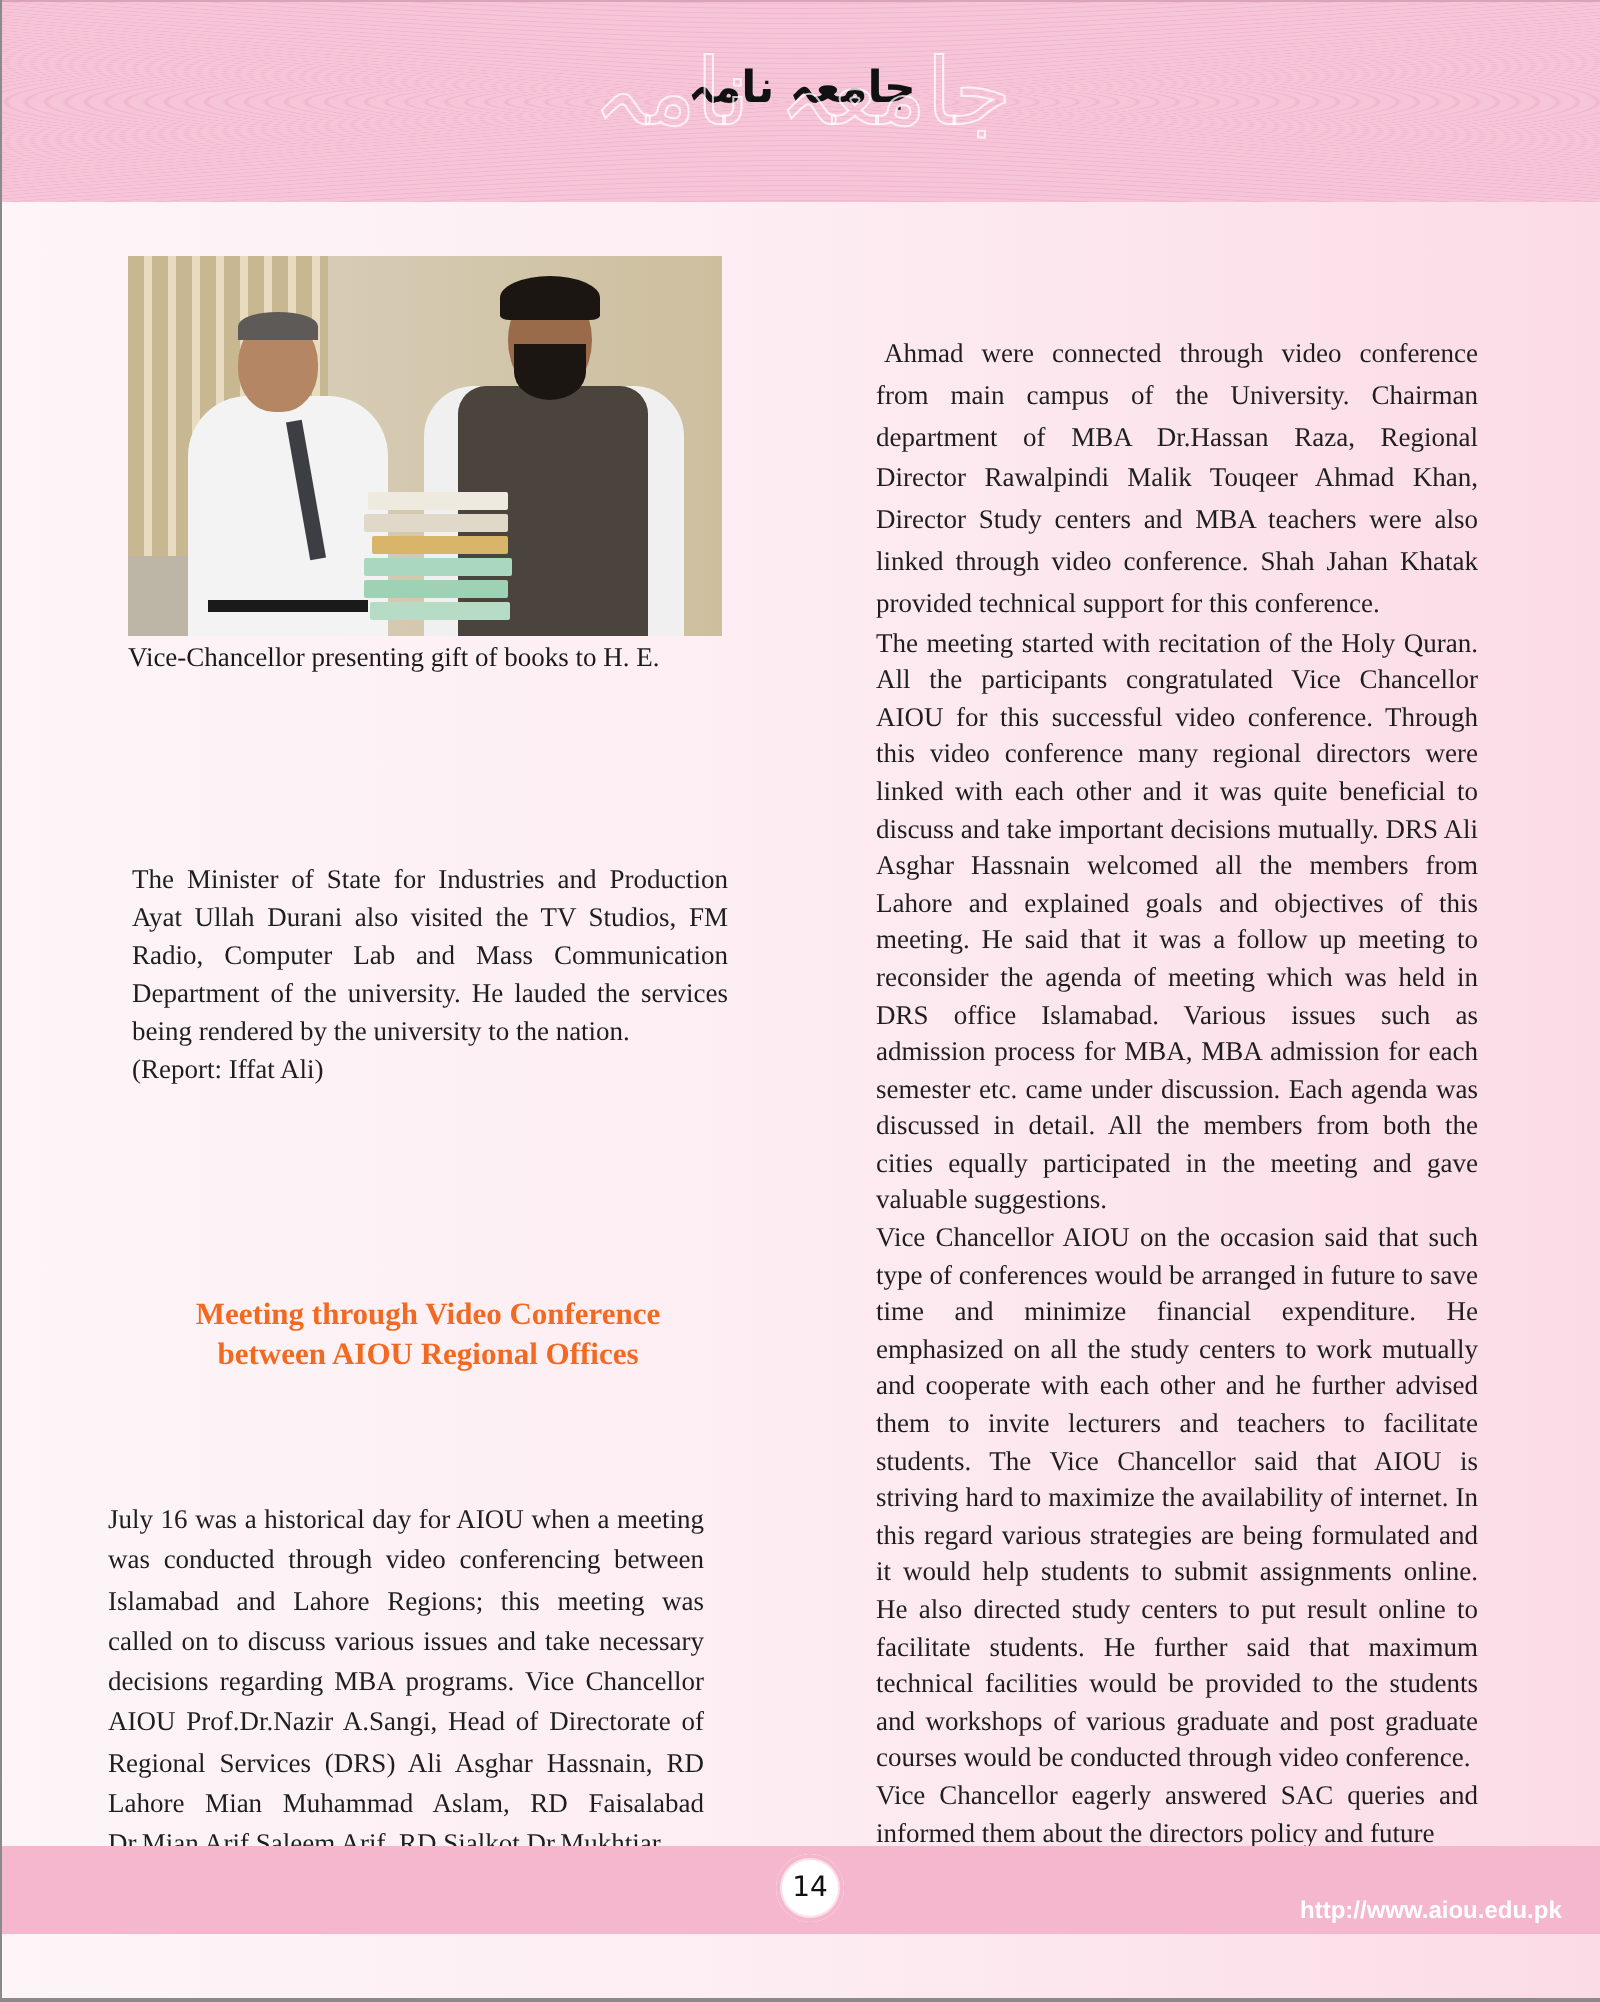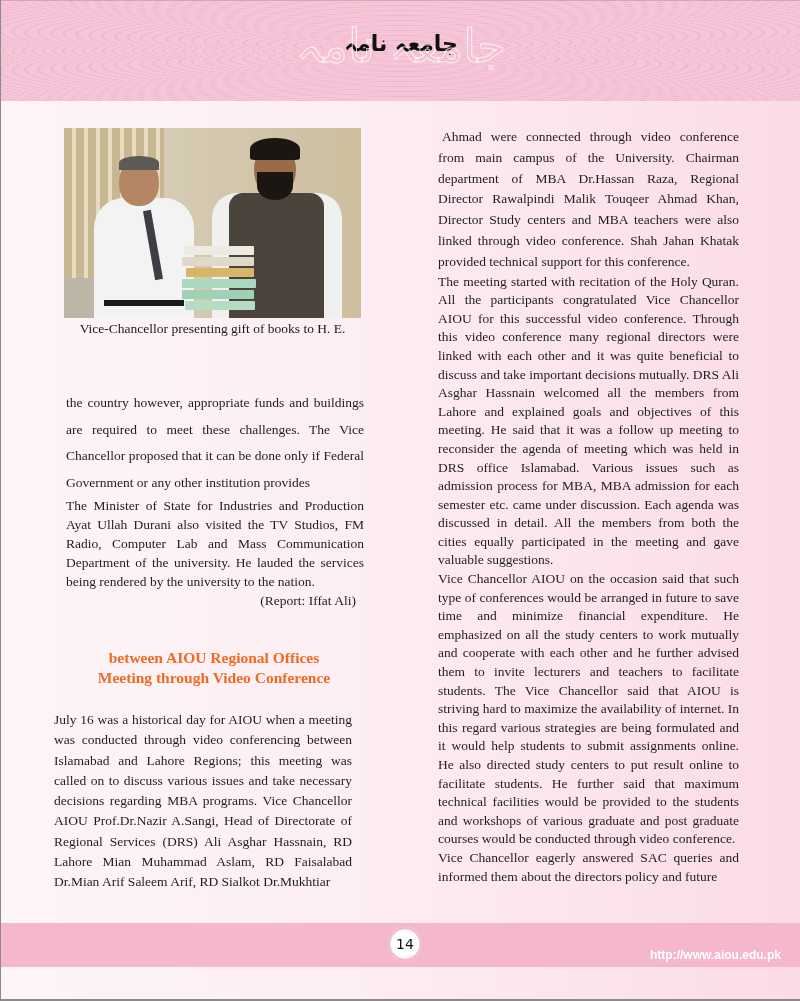--- a/index.html
+++ b/index.html
@@ -52,29 +52,29 @@
   .p1-belt { position:absolute; left:40px; top:172px; width:80px; height:6px; background:#1a1a1a; }
   .p2-vest { position:absolute; left:165px; top:65px; width:95px; height:125px; background:#4a443c; border-radius: 14px 14px 0 0; }
   .p2-shirt { position:absolute; left:148px; top:65px; width:130px; height:125px; background:#f0f0f0; border-radius: 25px 25px 0 0; z-index:0;}
   .p2-head { position:absolute; left:190px; top:14px; width:42px; height:56px; background:#9a6b4b; border-radius: 50%; z-index:2;}
   .p2-hair { position:absolute; left:186px; top:10px; width:50px; height:22px; background:#1c1612; border-radius: 50% 50% 10% 10%; z-index:3;}
   .p2-beard { position:absolute; left:193px; top:44px; width:36px; height:28px; background:#1c1612; border-radius: 0 0 50% 50%; z-index:3;}
   .books { position:absolute; left:118px; top:118px; width:75px; height:66px; z-index:4;}
   .books div { height: 9px; margin-bottom: 2px; border-radius: 1px; }
   .caption {
     position: absolute; left: 63px; top: 320px; width: 297px;
-    font-size: 13.5px; line-height: 18px; text-align: center; color: #1a1a1a;
+    font-size: 13.5px; line-height: 18px; color: #1a1a1a;
   }
-  .col { position: absolute; font-size: 13.5px; text-align: justify; color: #1e1e1e; }
+  .col { position: absolute; font-size: 13.5px; text-align: justify; color: #1e1e1e; margin-top: 40px; }
   .col p { margin: 0; }
   .left-top { left: 65px; top: 390px; width: 298px; }
   .left-top p.loose { line-height: 26.5px; }
   .left-top p.tight { line-height: 19px; }
   .spaced { letter-spacing: 4.6px; text-align-last: justify; }
-  .report { text-align: right; padding-right: 8px; line-height: 19px; }
+  .report { text-align: left; padding-right: 8px; line-height: 19px; }
   .heading {
     position: absolute; left: 63px; top: 648px; width: 300px;
     text-align: center; color: #f26a22; font-weight: bold; font-size: 15.5px; line-height: 20px;
   }
   .left-bottom { left: 53px; top: 710px; width: 298px; line-height: 20.3px; }
   .right { left: 437px; top: 127px; width: 301px; line-height: 18.6px; }
   .right p.first { line-height: 20.8px; }
   .footer-band {
     position: absolute; left: 0; top: 923px; width: 800px; height: 44px;
     background: #f5b7cd;
@@ -123,28 +123,27 @@
     <div style="background:#9fd2b5;width:72px"></div>
     <div style="background:#b7dcc6;width:70px;margin-left:3px"></div>
   </div>
 </div>
 
 <div class="caption">
   <div>Vice-Chancellor presenting gift of books to H. E.</div>
 </div>
 
 <div class="col left-top">
-  <p class="loose">the country however, appropriate funds and buildings are required to meet these challenges. The Vice Chancellor proposed that it can be done only if Federal Government or any other institution provides</p>
   <p class="tight">The Minister of State for Industries and Production Ayat Ullah Durani also visited the TV Studios, FM Radio, Computer Lab and Mass Communication Department of the university. He lauded the services being rendered by the university to the nation.</p>
   <p class="report">(Report:  Iffat Ali)</p>
 </div>
 
 <div class="heading">
+  <div>Meeting through Video Conference</div>
   <div>between AIOU Regional Offices</div>
-  <div>Meeting through Video Conference</div>
 </div>
 
 <div class="col left-bottom">
   <p>July 16 was a historical day for AIOU when a meeting was conducted through video conferencing between Islamabad and Lahore Regions; this meeting was called on to discuss various issues and take necessary decisions regarding MBA programs. Vice Chancellor AIOU Prof.Dr.Nazir A.Sangi, Head of Directorate of Regional Services (DRS) Ali Asghar Hassnain, RD Lahore Mian Muhammad Aslam, RD Faisalabad Dr.Mian Arif Saleem Arif, RD Sialkot Dr.Mukhtiar</p>
 </div>
 
 <div class="col right">
   <p class="first" style="text-indent:4px">Ahmad were connected through video conference from main campus of the University. Chairman department of MBA Dr.Hassan Raza, Regional Director Rawalpindi Malik Touqeer Ahmad Khan, Director Study centers and MBA teachers were also linked through video conference. Shah Jahan Khatak provided technical support for this conference.</p>
   <p>The meeting started with recitation of the Holy Quran. All the participants congratulated Vice Chancellor AIOU for this successful video conference. Through this video conference many regional directors were linked with each other and it was quite beneficial to discuss and take important decisions mutually. DRS Ali Asghar Hassnain welcomed all the members from Lahore and explained goals and objectives of this meeting. He said that it was a follow up meeting to reconsider the agenda of meeting which was held in DRS office Islamabad. Various issues such as admission process for MBA, MBA admission for each semester etc. came under discussion. Each agenda was discussed in detail. All the members from both the cities equally participated in the meeting and gave valuable suggestions.</p>
   <p>Vice Chancellor AIOU on the occasion said that such type of conferences would be arranged in future to save time and minimize financial expenditure. He emphasized on all the study centers to work mutually and cooperate with each other and he further advised them to invite lecturers and teachers to facilitate students. The Vice Chancellor said that AIOU is striving hard to maximize the availability of internet. In this regard various strategies are being formulated and it would help students to submit assignments online. He also directed study centers to put result online to facilitate students. He further said that maximum technical facilities would be provided to the students and workshops of various graduate and post graduate courses would be conducted through video conference.</p>

